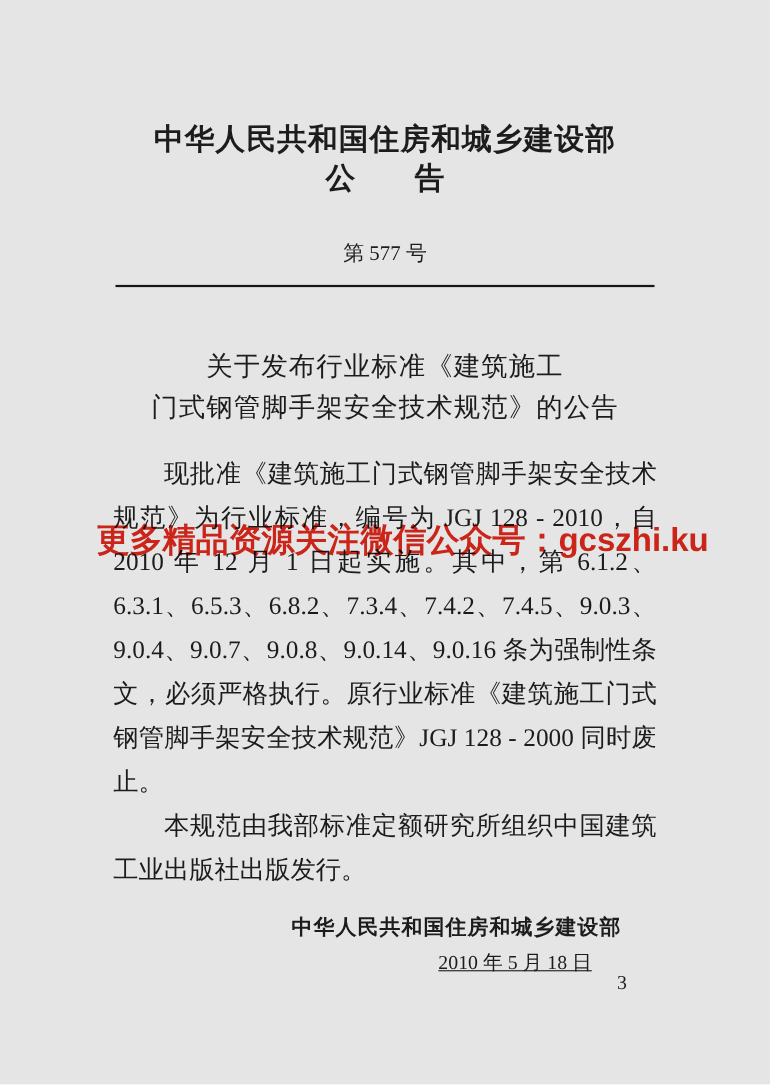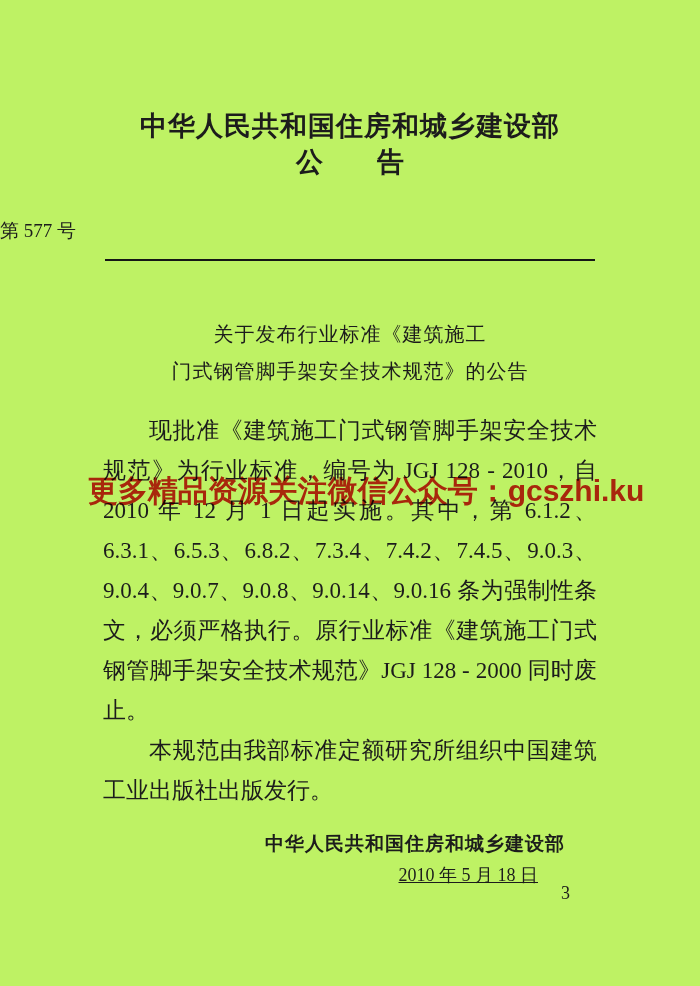--- a/index.html
+++ b/index.html
@@ -5,57 +5,57 @@
   html, body {
     margin: 0;
     padding: 0;
     background: #ffffff;
   }
   .page {
     position: relative;
     width: 700px;
     height: 986px;
     margin: 0 auto;
-    background: #bef264;
+    background: #e5e5e5;
     overflow: hidden;
     font-family: "Liberation Serif", "DejaVu Serif", serif;
     color: #1c1c1c;
   }
   .ministry-title {
     margin-top: 108px;
     text-align: center;
     font-size: 27px;
     line-height: 36px;
     font-weight: bold;
     letter-spacing: 1px;
   }
   .announcement-word {
     text-align: center;
     font-size: 27px;
     line-height: 36px;
     font-weight: bold;
   }
   .doc-number {
     margin-top: 38px;
-    text-align: left;
+    text-align: center;
     font-size: 19px;
     line-height: 26px;
     font-weight: normal;
   }
   .rule {
     width: 490px;
     margin: 15px auto 0 auto;
     border: none;
     border-top: 2px solid #161616;
     height: 0;
   }
   .subtitle {
     margin-top: 55px;
     text-align: center;
-    font-size: 20px;
+    font-size: 24px;
     line-height: 37px;
     font-weight: normal;
     letter-spacing: 1px;
   }
   .body-text {
     width: 494px;
     margin: 21px 0 0 103px;
     font-size: 23px;
     line-height: 40px;
     text-align: justify;

